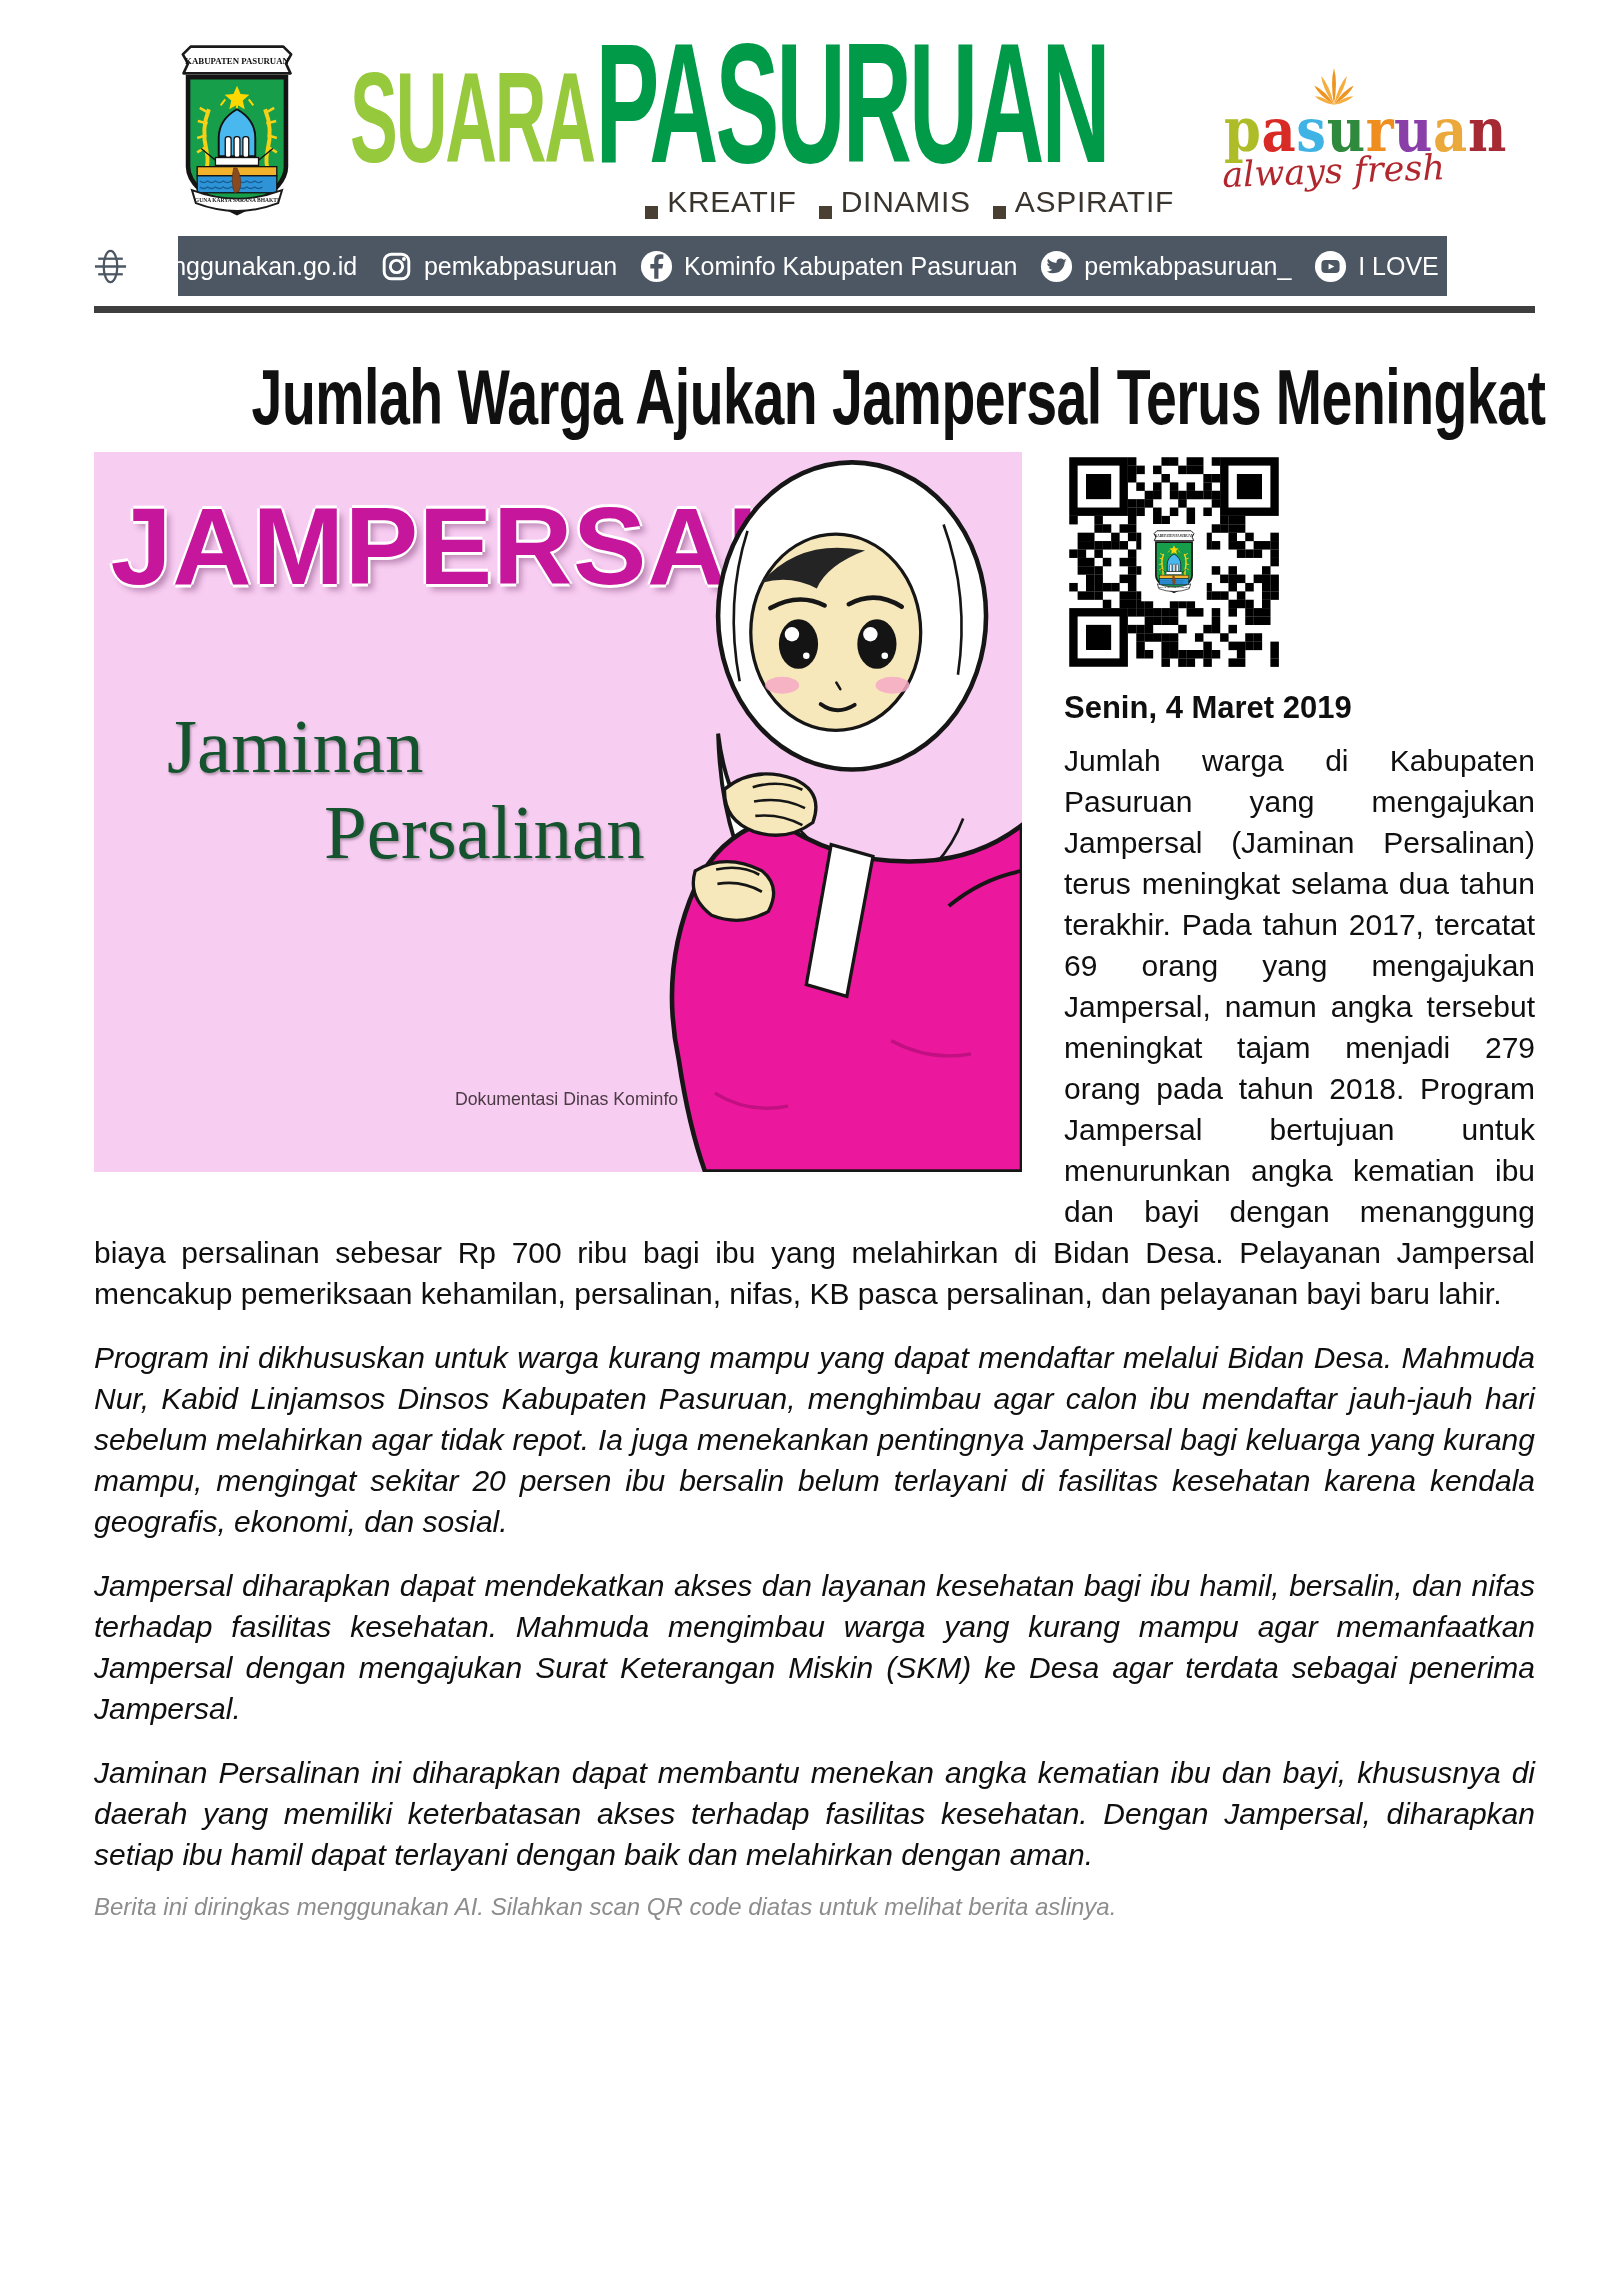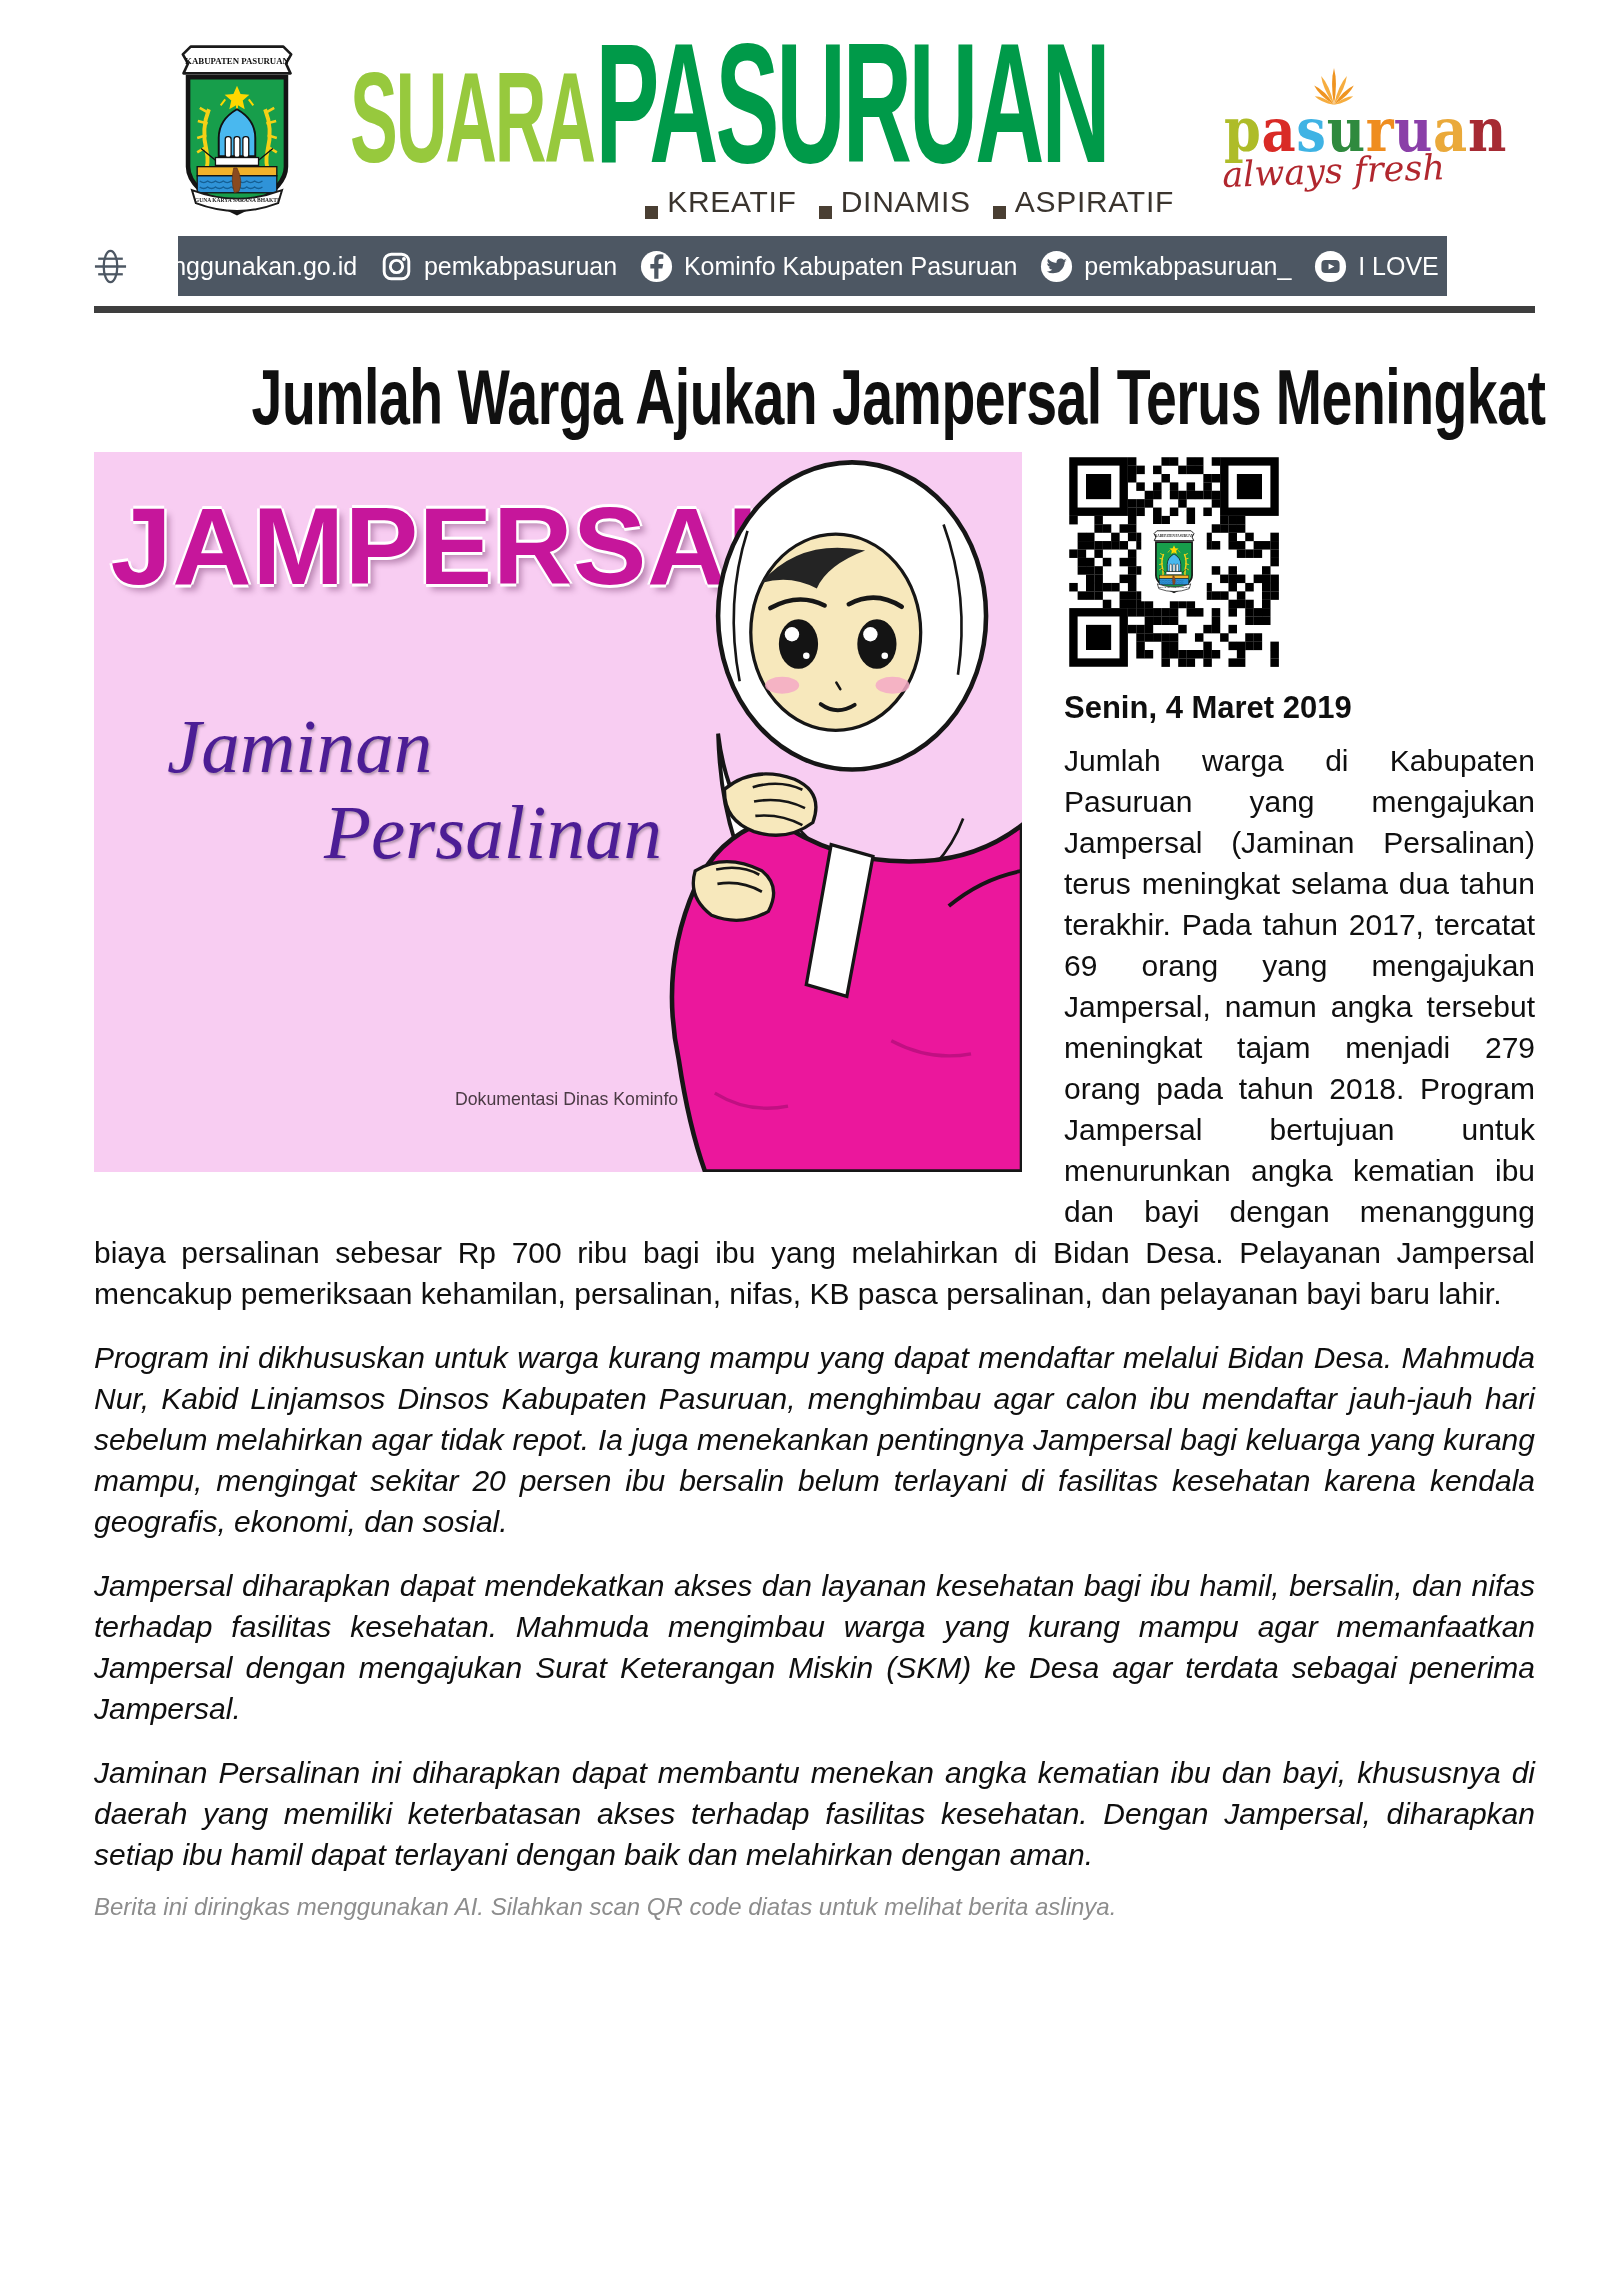--- a/index.html
+++ b/index.html
@@ -36,22 +36,22 @@
               transform:scaleX(0.72);transform-origin:center;letter-spacing:-0.7px;}
 
   
   .article-body{position:absolute;left:94px;top:452px;width:1441px;font-size:30px;line-height:41px;
                 text-align:justify;color:#0f0f0f;}
   .featured-image{float:left;width:928px;height:720px;margin:0 42px 39px 0;background:#f8cdf2;
                   position:relative;overflow:hidden;}
   .fi-headline{position:absolute;left:16.4px;top:73px;font-size:110px;font-weight:bold;color:#c6169b;
                letter-spacing:0.7px;white-space:nowrap;
                text-shadow:-2.6px 0 0 #fff,2.6px 0 0 #fff,0 -2.6px 0 #fff,0 2.6px 0 #fff,5.2px 5.9px 6.5px rgba(95,30,85,0.40);}
-  .fi-sub{position:absolute;font-family:"Liberation Serif",serif;font-style:italic;font-size:77px;
-          color:#4c1d95;text-shadow:1.3px 2px 2.6px rgba(0,0,0,0.30);white-space:nowrap;}
+  .fi-sub{position:absolute;font-family:"Liberation Serif",serif;font-size:77px;
+          color:#14532d;text-shadow:1.3px 2px 2.6px rgba(0,0,0,0.30);white-space:nowrap;}
   .fi-sub1{left:73px;top:274px;}
   .fi-sub2{left:230px;top:360px;}
   .fi-caption{position:absolute;left:361px;top:627px;font-size:17.7px;color:#4a3a44;}
   .fi-art{position:absolute;right:0;top:0;}
 
   .qr-wrap{display:flow-root;width:220px;height:220px;margin:0 0 18.3px 0;}
   .article-date{font-weight:bold;font-size:31px;margin:0 0 14.4px 0;line-height:1.15;text-align:left;}
   .body-para{margin:0;}
   .body-para + .body-para{margin-top:23px;font-style:italic;}
   .footnote{margin:17px 0 0 0;font-style:italic;font-size:24px;color:#8d8d8d;text-align:left;line-height:1.25;}

